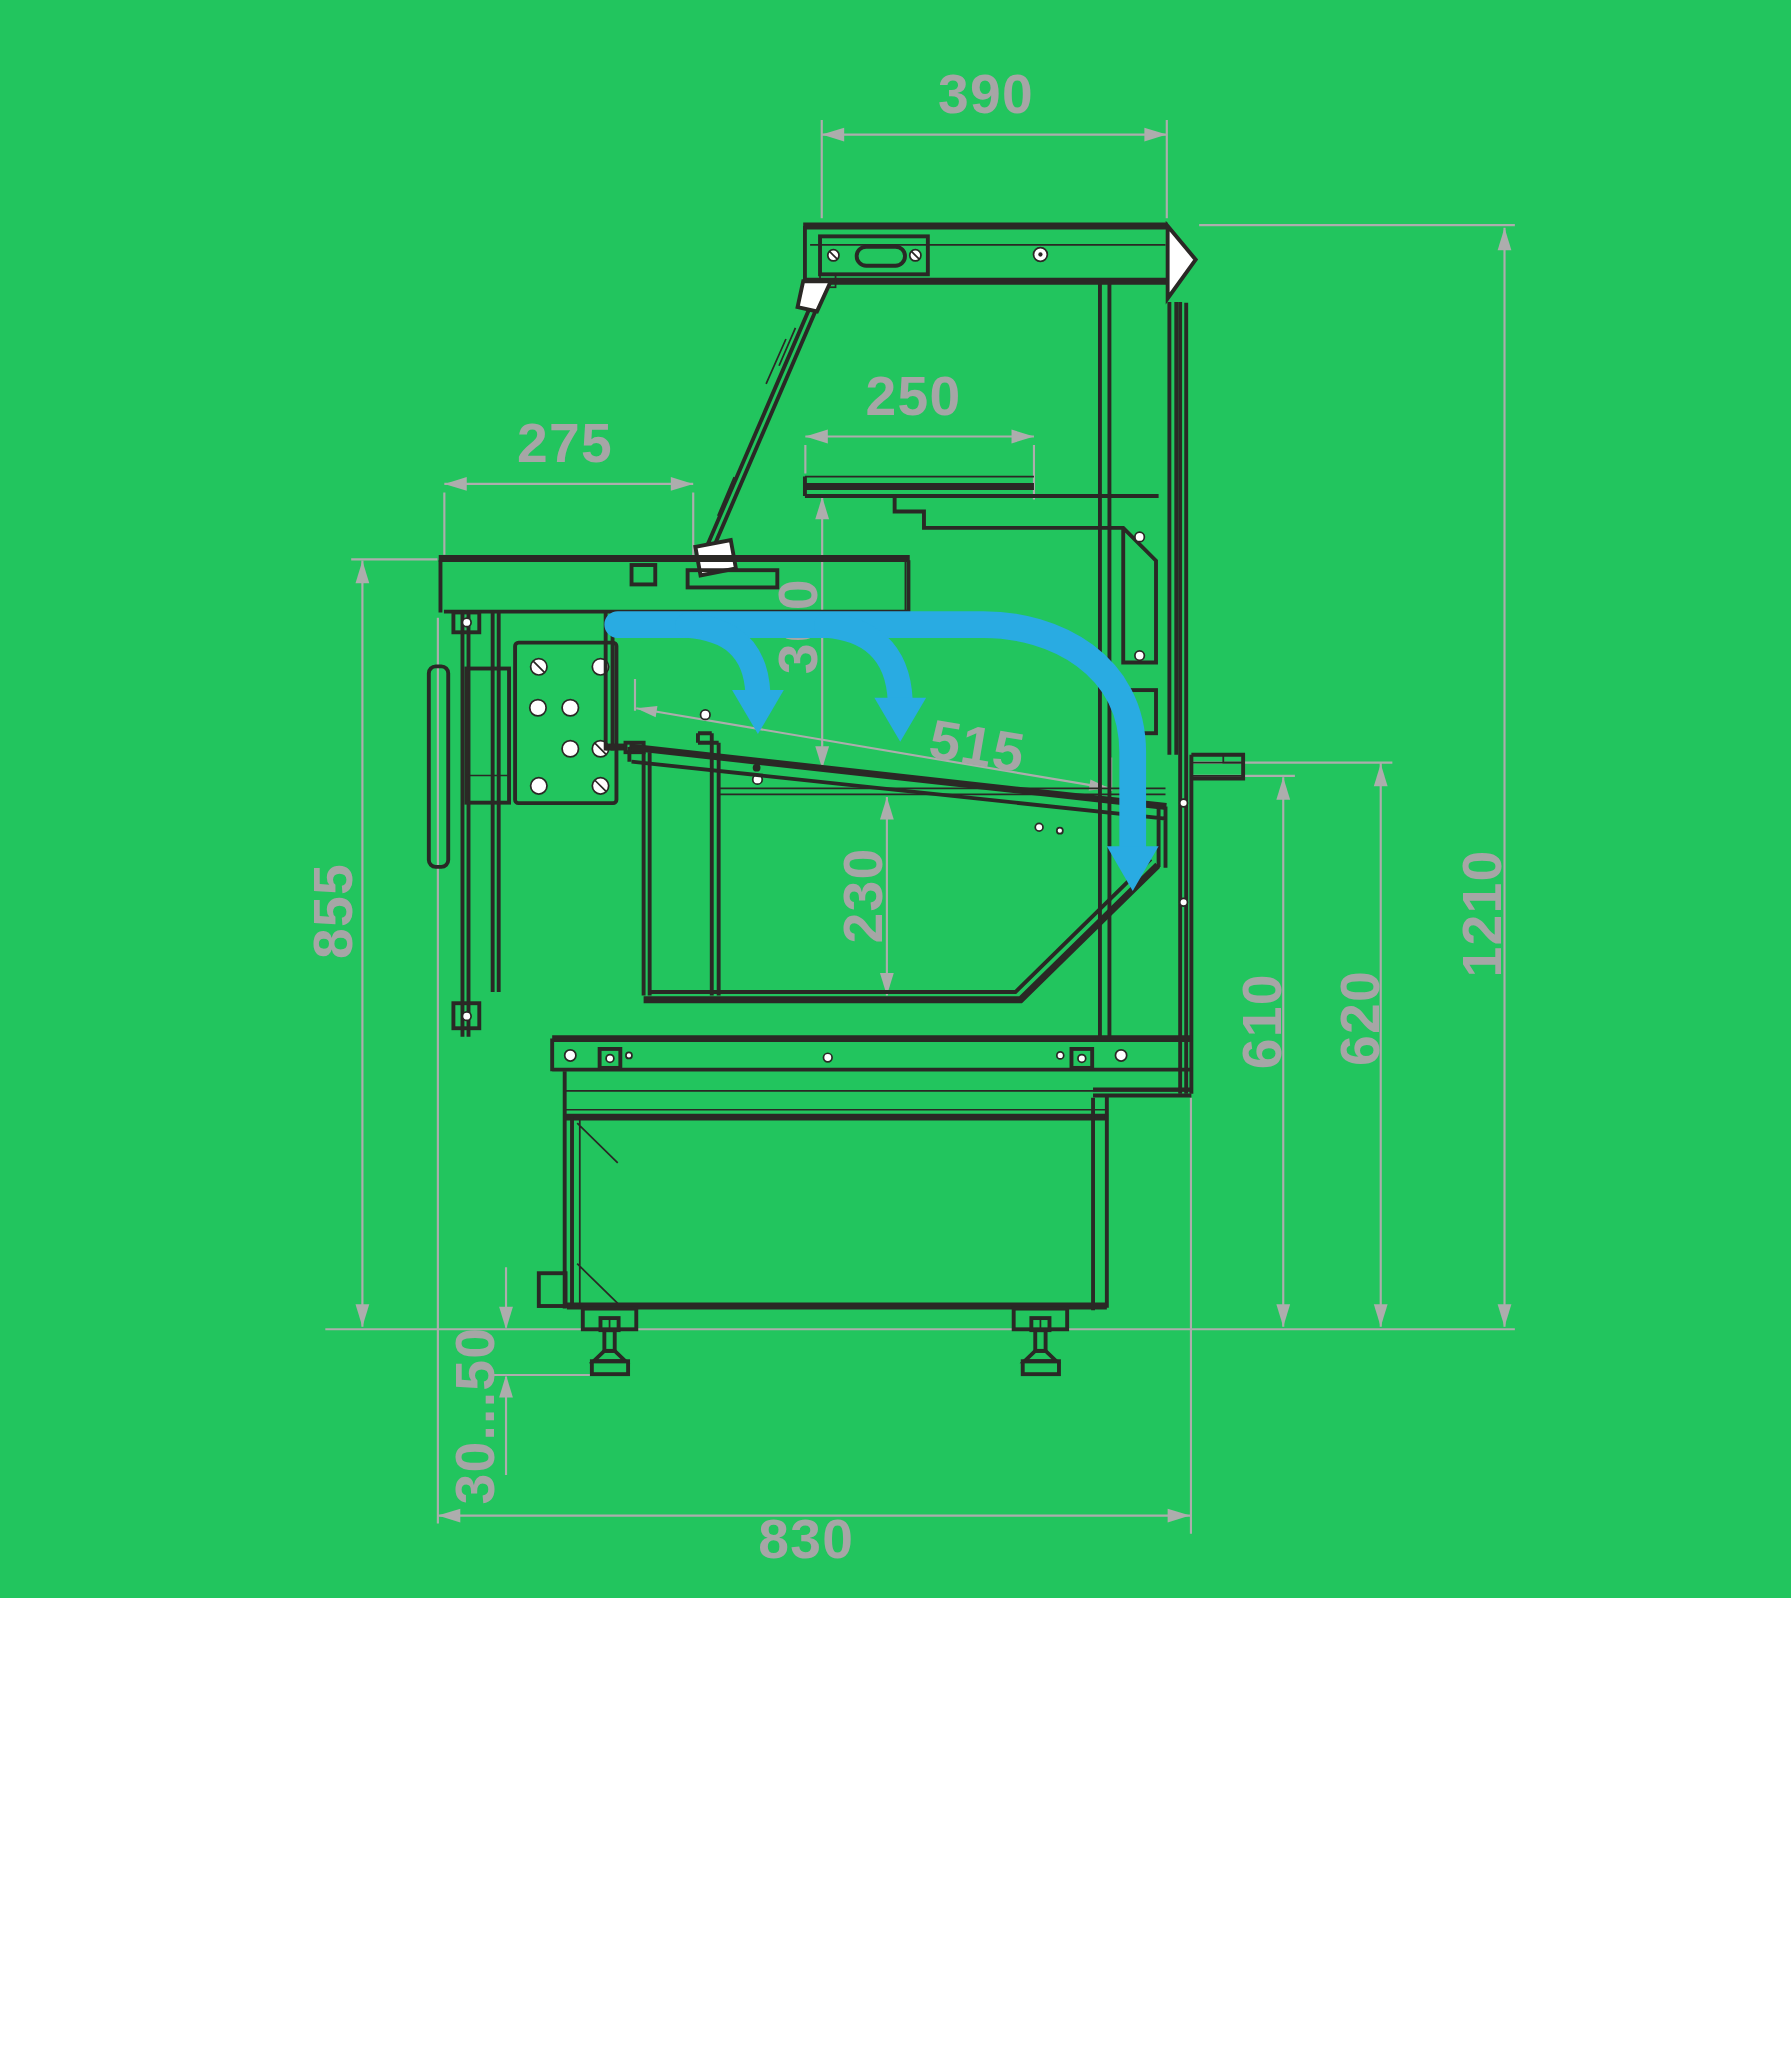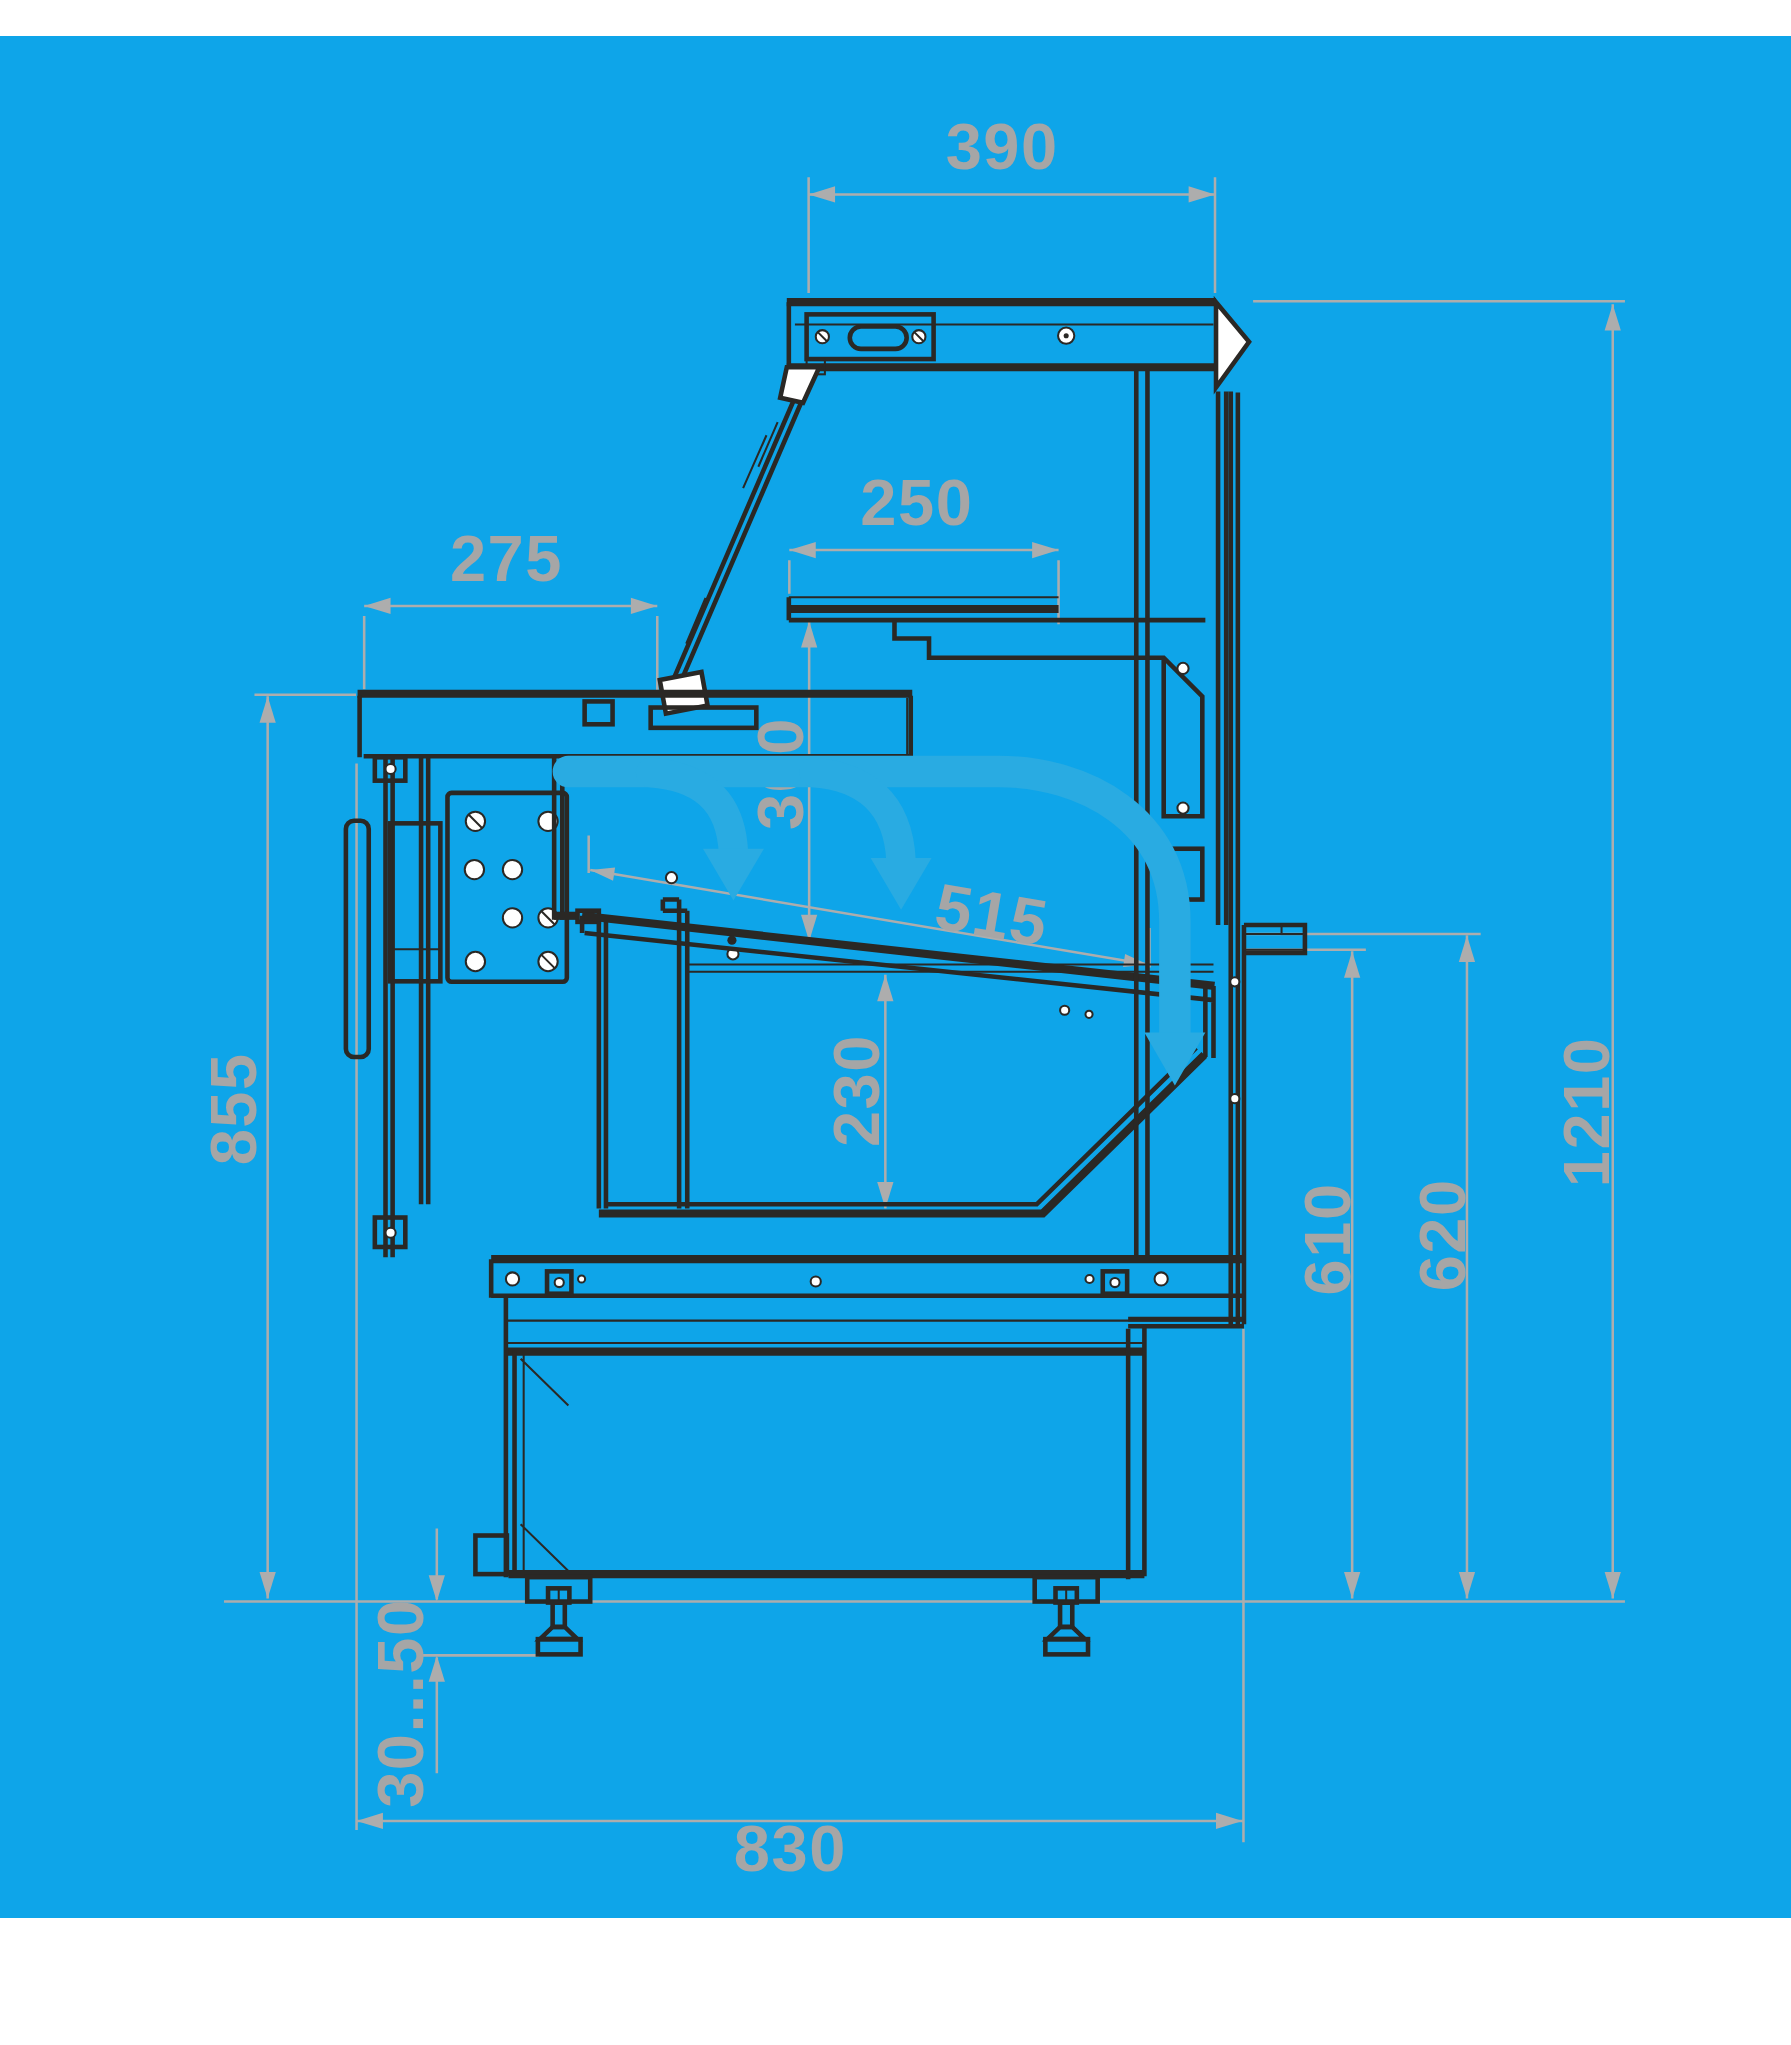--- a/index.html
+++ b/index.html
@@ -1,16 +1,16 @@
 <!DOCTYPE html>
 <html style="font-size:8.8px"><head>
 <meta charset="utf-8">
 <style>
   html,body{margin:0;padding:0;background:#ffffff;}
-  .stage{width:1791px;height:1882px;position:relative;background:#0ea5e9;margin-top:36px;}
+  .stage{width:1791px;height:1598px;position:relative;background:#22c55e;}
   svg{display:block;width:100%;height:100%;}
   .dim-text{
     font-family:"Liberation Sans","DejaVu Sans",sans-serif;
     font-weight:700;
     font-size:128px;
     letter-spacing:3px;
     fill:#a6a6a6;
   }
   .outline{stroke:#2a2825;fill:none;}
   .w-thin{stroke-width:4px;}

